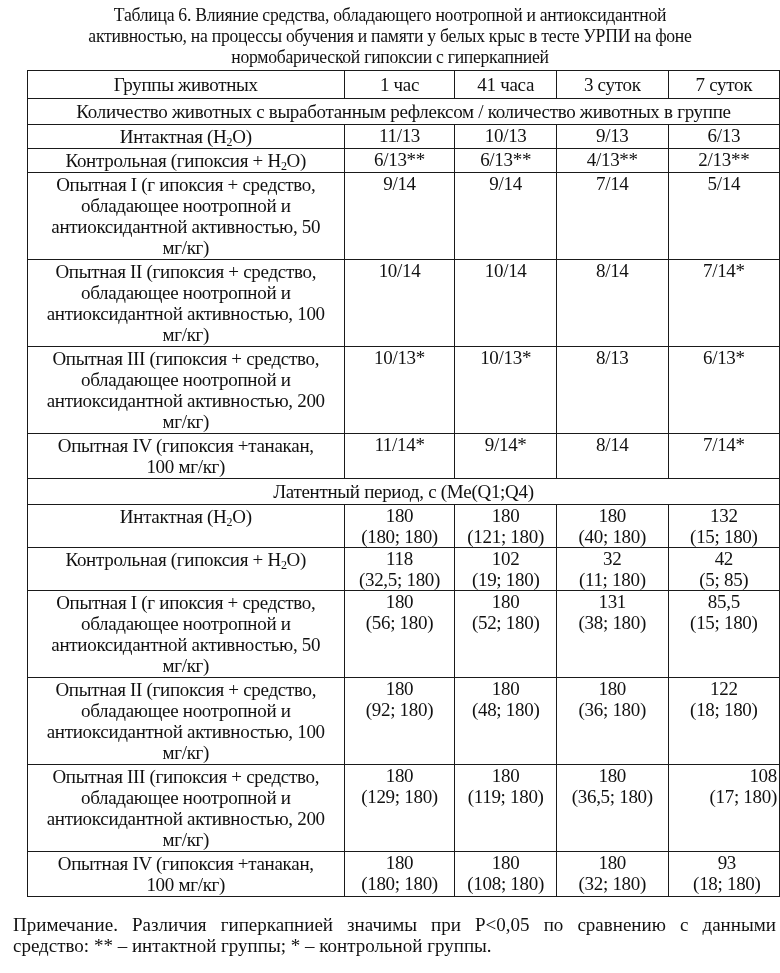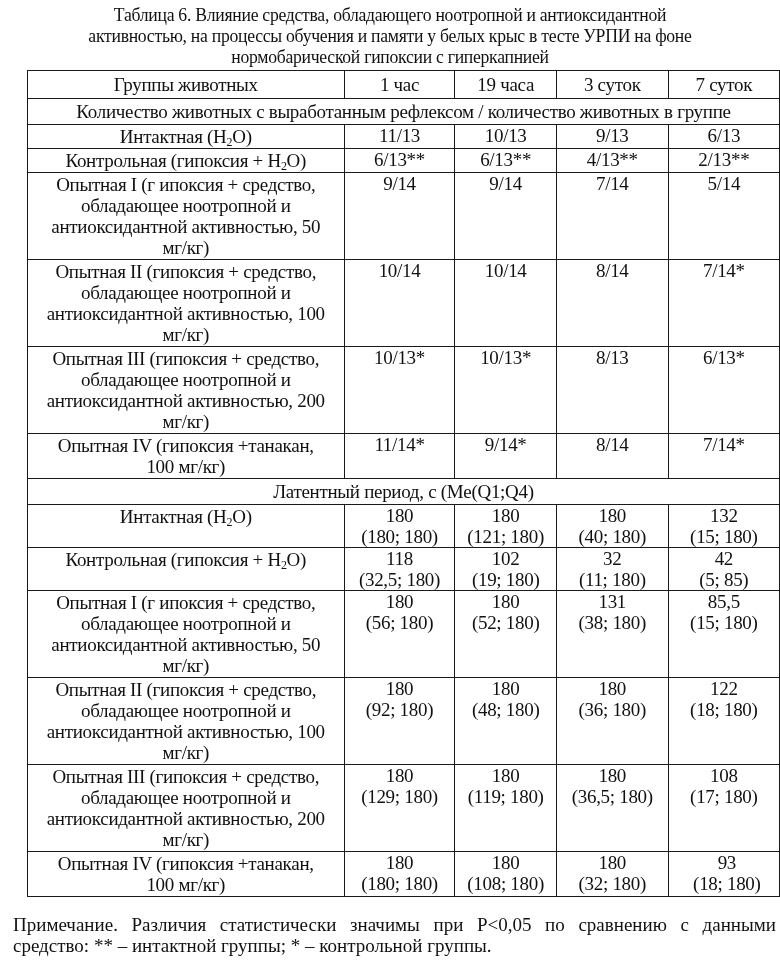--- a/index.html
+++ b/index.html
@@ -48,21 +48,21 @@
     <col style="width:319px">
       <col style="width:113px">
       <col style="width:103px">
       <col style="width:114px">
       <col style="width:114px">
   </colgroup>
   <tbody id="tbody">
       <tr>
         <td style="height: 27px; vertical-align: middle; letter-spacing: -0.3px;">Группы животных</td>
         <td style="height: 27px; vertical-align: middle; letter-spacing: -0.3px;">1 час</td>
-        <td style="height: 27px; vertical-align: middle; letter-spacing: -0.3px;">19 часа</td>
+        <td style="height: 27px; vertical-align: middle; letter-spacing: -0.3px;">41 часа</td>
         <td style="height: 27px; vertical-align: middle; letter-spacing: -0.3px;">3 суток</td>
         <td style="height: 27px; vertical-align: middle; letter-spacing: -0.3px;">7 суток</td>
       </tr>
       <tr>
         <td colspan="5" class="span" style="height: 25px; vertical-align: middle; letter-spacing: -0.3px;">Количество животных с выработанным рефлексом / количество животных в группе</td>
       </tr>
       <tr>
         <td class="grp cell-lines" style="letter-spacing: -0.3px;">
           <div>Интактная (H<sub>2</sub>O)</div>
         </td>
@@ -231,21 +231,21 @@
           <div>(129; 180)</div>
         </td>
         <td class="cell-lines" style="letter-spacing: -0.3px;">
           <div>180</div>
           <div>(119; 180)</div>
         </td>
         <td class="cell-lines" style="letter-spacing: -0.3px;">
           <div>180</div>
           <div>(36,5; 180)</div>
         </td>
-        <td class="cell-lines" style="letter-spacing: -0.3px;">
+        <td class="cell-lines" style="letter-spacing: -0.3px; text-align: right;">
           <div>108</div>
           <div>(17; 180)</div>
         </td>
       </tr>
       <tr>
         <td class="grp cell-lines" style="letter-spacing: -0.3px;">
           <div>Опытная IV (гипоксия +танакан,</div>
           <div>100 мг/кг)</div>
         </td>
         <td class="cell-lines" style="letter-spacing: -0.3px;">
@@ -265,21 +265,21 @@
           <div>(18; 180)</div>
         </td>
       </tr>
     </tbody>
 </table>
 
 <div class="note">
   <div class="l1" id="note-l1">
       <span>Примечание.</span>
       <span>Различия</span>
-      <span>статистически</span>
+      <span>гиперкапнией</span>
       <span>значимы</span>
       <span>при</span>
       <span>P&lt;0,05</span>
       <span>по</span>
       <span>сравнению</span>
       <span>с</span>
       <span>данными</span>
     </div>
   <div class="l2">средство: ** – интактной группы; * – контрольной группы.</div>
 </div>

